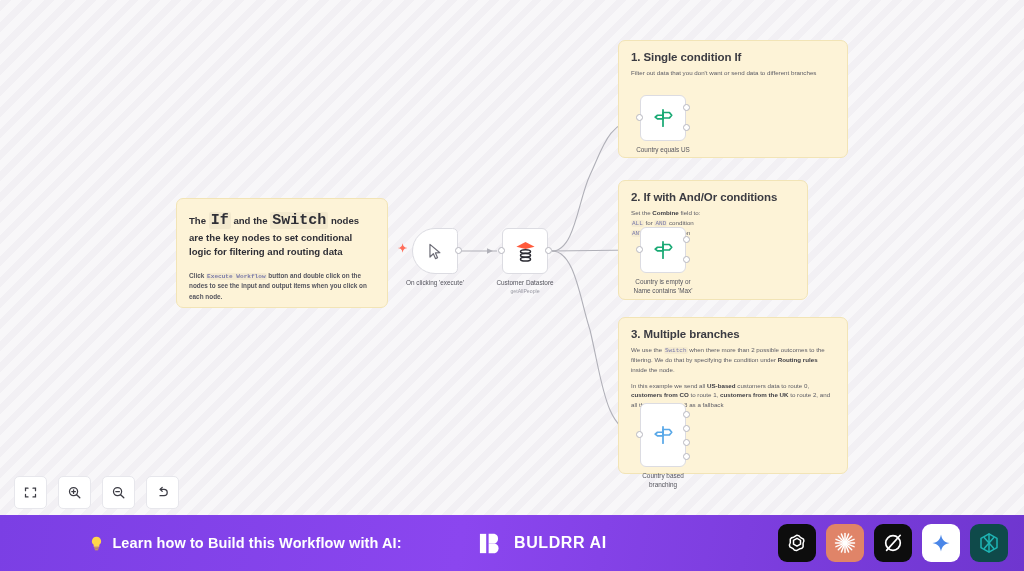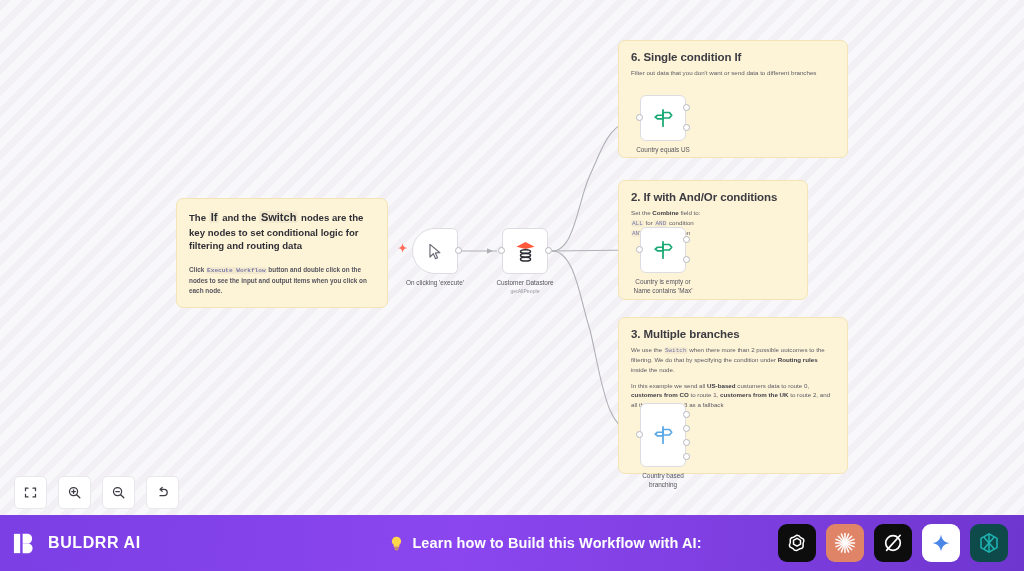--- a/index.html
+++ b/index.html
@@ -37,22 +37,22 @@
   .sticky p { font-size: 6.2px; color: #5b5b64; line-height: 1.55; }
   .sticky p + p { margin-top: 6px; }
   .sticky b { color: #3b3b42; }
   .sticky code {
     font-family: "Liberation Mono", monospace;
     font-size: 6px; color: #7a7aa8; background: rgba(0,0,0,0.03);
     padding: 0 1px; border-radius: 2px;
   }
   .sticky-note-lg { font-size: 9.6px; line-height: 1.42; color: #2f2f36; font-weight: bold; }
   .sticky-note-lg code {
-    font-family: Liberation Sans, sans-serif;
-    font-size: 11px; background: rgba(0,0,0,0.04); padding: 0 2px; border-radius: 2px;
+    font-family: Liberation Mono, monospace;
+    font-size: 15px; background: rgba(0,0,0,0.04); padding: 0 2px; border-radius: 2px;
     color: #2f2f36;
   }
   .sticky-note-sm { font-size: 6.4px; line-height: 1.6; color: #55555e; margin-top: 12px; font-weight: bold;}
   .sticky-note-sm code {
     font-family: "Liberation Mono", monospace; font-size: 6.1px;
     background: rgba(0,0,0,0.04); padding: 0 1px; border-radius: 2px;
   }
 
   
   .node { position: absolute; }
@@ -130,21 +130,21 @@
 
       <g fill="#b0b0b8">
         <polygon points="493,251 487,248.2 487,253.8"></polygon>
         <polygon points="634,119 628,116.2 628,121.8"></polygon>
         <polygon points="634,250 628,247.2 628,252.8"></polygon>
         <polygon points="634,435 628,432.2 628,437.8"></polygon>
       </g>
     </svg>
 
     <div class="sticky" style="left:618px; top:40px; width:230px; height:118px; padding:10px 12px;">
-      <h3>6. Single condition If</h3>
+      <h3>1. Single condition If</h3>
       <p>Filter out data that you don't want or send data to different branches</p>
     </div>
 
     <div class="node" style="left:640px; top:95px;">
       <div class="node-box" style="width:46px; height:46px;">
         <svg width="22" height="22" viewBox="0 0 24 24">
           <g fill="none" stroke="#19a974" stroke-width="1.9" stroke-linecap="round" stroke-linejoin="round">
             <path d="M12 3 v18"></path>
             <path d="M12 6 h7 l2.5 3 l-2.5 3 h-7 z"></path>
             <path d="M12 13 h-6 l-2.5 -2 l2.5 -2 h6"></path>
@@ -292,38 +292,38 @@
         <g fill="none" stroke="#3c3c44" stroke-width="2" stroke-linecap="round" stroke-linejoin="round">
           <path d="M9 7 H14.5 A5 5 0 0 1 14.5 17 H8"></path>
           <path d="M11.5 4 L8 7 L11.5 10"></path>
         </g>
       </svg>
     </div>
   </div>
 
   <div id="footer">
 
+    <div id="cta">
+      <svg width="17" height="17" viewBox="0 0 24 24">
+        <path d="M12 2.5 A6.3 6.3 0 0 0 8 13.8 V16.5 H16 V13.8 A6.3 6.3 0 0 0 12 2.5 Z" fill="#ffd54a"></path>
+        <rect x="8.6" y="17.4" width="6.8" height="1.8" rx="0.9" fill="#e8b32c"></rect>
+        <rect x="9.6" y="20" width="4.8" height="1.7" rx="0.85" fill="#e8b32c"></rect>
+      </svg>
+      <span id="cta-text">Learn how to Build this Workflow with AI:</span>
+    </div>
+
     <div id="brand">
       <div id="brand-mark">
         <svg width="27" height="27" viewBox="0 0 28 28">
           <rect x="2" y="4" width="6.5" height="20" fill="#ffffff"></rect>
           <path d="M11 4 H17 A5.2 5.2 0 0 1 17 14 H11 Z" fill="#ffffff"></path>
           <path d="M11 14 H17.5 A5.2 5.2 0 0 1 17.5 24 H11 Z" fill="#ffffff"></path>
         </svg>
       </div>
       <span id="brand-text">BULDRR AI</span>
-    </div>
-
-    <div id="cta">
-      <svg width="17" height="17" viewBox="0 0 24 24">
-        <path d="M12 2.5 A6.3 6.3 0 0 0 8 13.8 V16.5 H16 V13.8 A6.3 6.3 0 0 0 12 2.5 Z" fill="#ffd54a"></path>
-        <rect x="8.6" y="17.4" width="6.8" height="1.8" rx="0.9" fill="#e8b32c"></rect>
-        <rect x="9.6" y="20" width="4.8" height="1.7" rx="0.85" fill="#e8b32c"></rect>
-      </svg>
-      <span id="cta-text">Learn how to Build this Workflow with AI:</span>
     </div>
 
     <div id="providers">
 
       <div class="prov" style="background:#0d0d0d;">
         <svg width="24" height="24" viewBox="0 0 24 24">
           <g fill="none" stroke="#ffffff" stroke-width="1.5" stroke-linejoin="round">
             <path d="M12 4.2 a3.6 3.6 0 0 1 3.3 2.1 l3.2 1.9 a3.6 3.6 0 0 1 -0.4 3.9 l0 3.7 a3.6 3.6 0 0 1 -3.4 2 l-3.2 1.8 a3.6 3.6 0 0 1 -3.4 -1.9 l-3.2 -1.9 a3.6 3.6 0 0 1 0.4 -3.9 l0 -3.7 a3.6 3.6 0 0 1 3.4 -2 Z"></path>
             <path d="M8.5 9.3 L12 7.3 L15.5 9.3 L15.5 13.2 L12 15.2 L8.5 13.2 Z"></path>
           </g>

